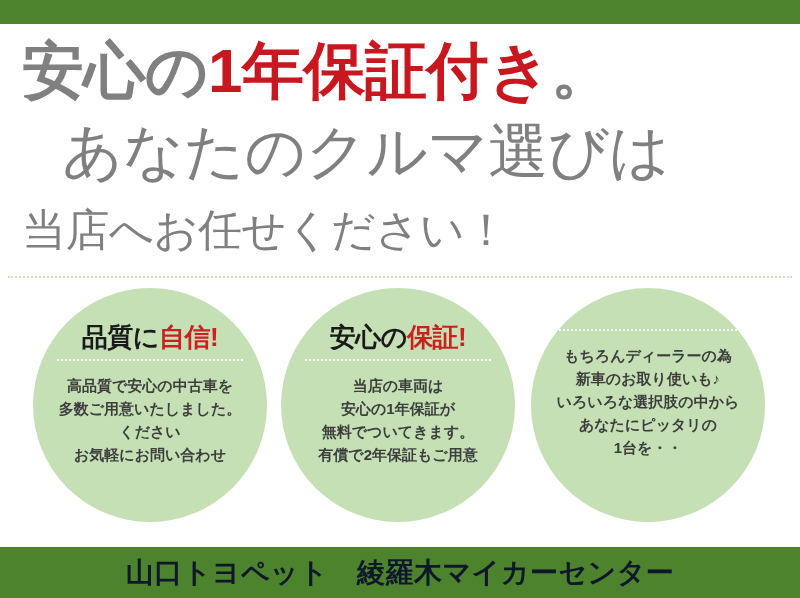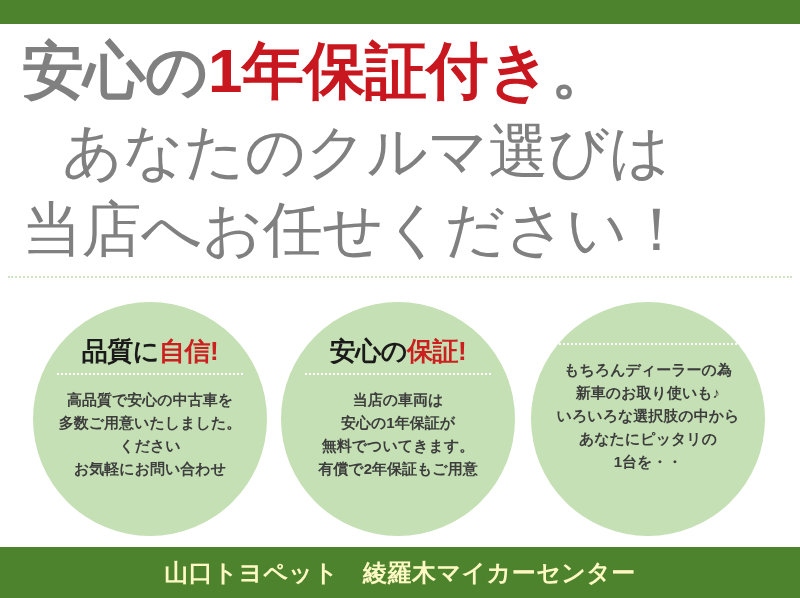--- a/index.html
+++ b/index.html
@@ -63,40 +63,40 @@
     top: 92px;
     font-size: 60px;
     font-weight: normal;
     line-height: 72px;
     margin-left: 40px;
   }
   .hl-3 {
     position: absolute;
     left: 22px;
     top: 170px;
-    font-size: 60px;
+    font-size: 44px;
     font-weight: normal;
     line-height: 72px;
   }
 
   
   .section-divider {
     position: absolute;
     left: 8px;
     top: 276px;
     width: 784px;
     height: 0;
     border-top: 2px dotted #cfe3c0;
   }
 
   
   .circles {
     position: absolute;
     left: 0;
-    top: 302px;
+    top: 288px;
     width: 780px;
     height: 236px;
   }
   .circle {
     position: absolute;
     top: 0;
     width: 234px;
     height: 234px;
     border-radius: 50%;
     background: #c5e0b4;
@@ -147,22 +147,22 @@
     left: 0;
     top: 547px;
     width: 800px;
     height: 51px;
     background: #4e832e;
     display: flex;
     align-items: center;
     justify-content: center;
   }
   .footer-text {
-    color: #fef9c3;
-    font-size: 24px;
+    color: #0f172a;
+    font-size: 28px;
     font-weight: bold;
     letter-spacing: 0.5px;
     white-space: pre;
   }
 </style>
 </head>
 <body>
 
 <div class="banner">
 

